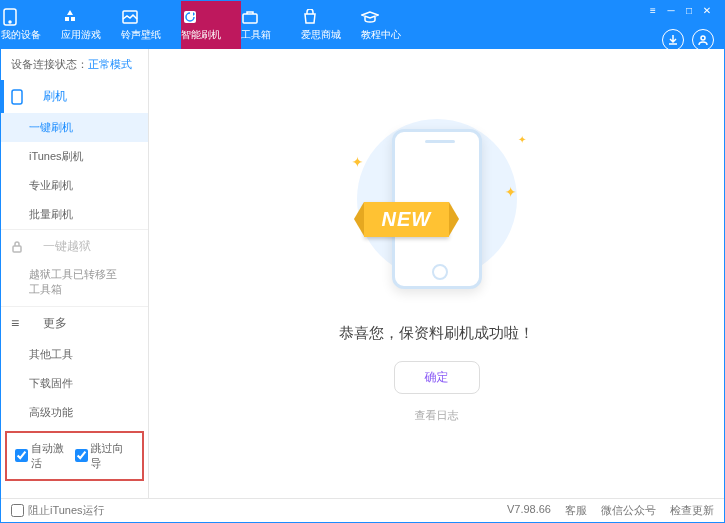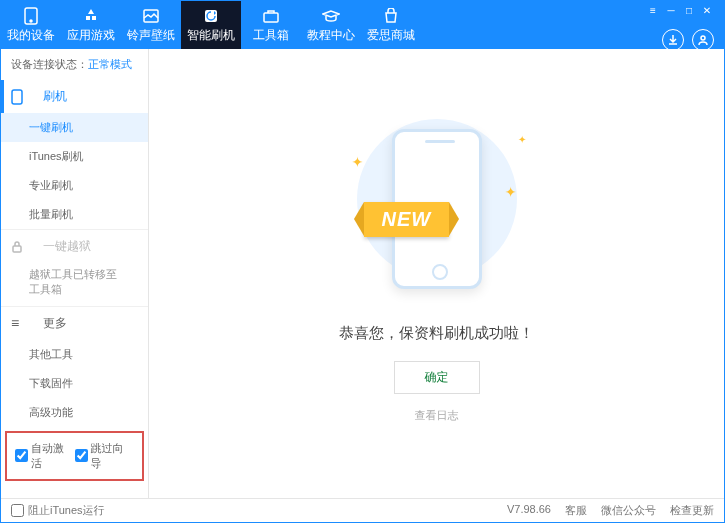--- a/index.html
+++ b/index.html
@@ -3,22 +3,22 @@
 <meta charset="utf-8">
 <style>
 *{margin:0;padding:0;box-sizing:border-box;font-family:"Microsoft YaHei",Arial,sans-serif}
 body{background:#fff;width:725px;height:523px;overflow:hidden;border:1px solid #1a8cff}
 .header{background:#1a8cff;height:48px;display:flex;align-items:center;color:#fff;position:relative}
 .logo-area{display:flex;align-items:center;padding:0 10px;min-width:130px}
 .logo-icon{width:28px;height:28px;border:2px solid #fff;border-radius:50%;display:flex;align-items:center;justify-content:center;font-weight:bold;font-size:14px;margin-right:6px}
 .logo-text{font-size:14px;font-weight:bold}
 .logo-url{font-size:9px;opacity:.9}
 .nav{display:flex;height:100%}
-.nav-item{width:60px;display:flex;flex-direction:column;align-items:center;justify-content:center;cursor:pointer;font-size:12px}
-.nav-item.active{background:#0f172a}
+.nav-item{width:60px;display:flex;flex-direction:column;justify-content:center;cursor:pointer;font-size:10px}
+.nav-item.active{background:#be185d}
 .nav-icon{width:18px;height:18px;margin-bottom:2px;display:flex;align-items:center;justify-content:center}
 .header-right{position:absolute;right:8px;top:4px;display:flex;align-items:center;gap:6px;font-size:10px}
 .win-controls{display:flex;gap:8px;margin-right:4px}
 .win-btn{width:10px;height:10px;display:flex;align-items:center;justify-content:center;cursor:pointer}
 .circle-btn{width:22px;height:22px;border:1.5px solid #fff;border-radius:50%;display:flex;align-items:center;justify-content:center;cursor:pointer;margin-top:12px}
 .body-area{display:flex;height:calc(100% - 48px - 24px)}
 .sidebar{width:148px;border-right:1px solid #e5e5e5;font-size:12px;overflow-y:auto}
 .status-bar{padding:8px 10px;font-size:11px;color:#666}
 .status-val{color:#1a8cff}
 .side-section{border-bottom:1px solid #f0f0f0}
@@ -35,21 +35,21 @@
 .bg-circle{position:absolute;width:160px;height:160px;background:#eaf4ff;border-radius:50%;left:-15px;top:-5px}
 .phone{position:absolute;width:90px;height:160px;background:#fff;border:3px solid #d0e4f7;border-radius:12px;left:20px;top:5px;box-shadow:0 4px 12px rgba(0,0,0,.1)}
 .phone::before{content:"";position:absolute;width:30px;height:3px;background:#d0e4f7;border-radius:2px;left:30px;top:8px}
 .phone::after{content:"";position:absolute;width:12px;height:12px;border:2px solid #d0e4f7;border-radius:50%;left:37px;bottom:6px}
 .ribbon{position:absolute;background:#ffc233;color:#fff;font-weight:bold;font-size:20px;padding:6px 18px;left:-8px;top:78px;font-style:italic;letter-spacing:1px;box-shadow:0 2px 4px rgba(0,0,0,.2)}
 .ribbon::before,.ribbon::after{content:"";position:absolute;width:0;height:0;border-style:solid}
 .ribbon::before{left:-10px;top:0;border-width:17px 10px 17px 0;border-color:transparent #e6a820 transparent transparent}
 .ribbon::after{right:-10px;top:0;border-width:17px 0 17px 10px;border-color:transparent transparent transparent #e6a820}
 .star{position:absolute;color:#ffc233;font-size:14px}
 .success-text{font-size:15px;color:#444;margin-bottom:18px}
-.confirm-btn{padding:7px 30px;border:1px solid #ddd;background:#fff;cursor:pointer;font-size:12px;color:#15803d;border-radius:0}
+.confirm-btn{padding:7px 30px;border:1px solid #ddd;background:#fff;cursor:pointer;font-size:12px;color:#8b5cf6;border-radius:8px}
 .log-link{margin-top:14px;font-size:11px;color:#aaa;cursor:pointer}
 .footer{height:24px;border-top:1px solid #e5e5e5;display:flex;align-items:center;padding:0 10px;font-size:11px;color:#777;justify-content:space-between}
 .footer-left{display:flex;align-items:center;gap:4px}
 .footer-right{display:flex;gap:14px}
 .hamburger{display:inline-block;width:12px}
 .hamburger::before{content:"≡";font-size:14px}
 svg{display:block}
 </style>
 </head>
 <body>
@@ -96,35 +96,35 @@
         <div class="nav-icon">
           <svg width="16" height="14" viewBox="0 0 16 14" fill="none" stroke="#fff" stroke-width="1.5">
             <rect x="1" y="4" width="14" height="9" rx="1"></rect>
             <path d="M5 4V2h6v2"></path>
           </svg>
         </div>
         <span>工具箱</span>
       </div>
     <div class="nav-item">
         <div class="nav-icon">
+          <svg width="16" height="16" viewBox="0 0 16 16" fill="none" stroke="#fff" stroke-width="1.5">
+            <path d="M3 5h10l-1 9H4z"></path>
+            <path d="M5 5V3a3 3 0 0 1 6 0v2"></path>
+          </svg>
+        </div>
+        <span>爱思商城</span>
+      </div>
+    <div class="nav-item">
+        <div class="nav-icon">
           <svg width="18" height="14" viewBox="0 0 18 14" fill="none" stroke="#fff" stroke-width="1.5">
             <path d="M9 2L1 5l8 3 8-3z"></path>
             <path d="M4 7v3c0 1 2 2 5 2s5-1 5-2V7"></path>
           </svg>
         </div>
         <span>教程中心</span>
-      </div>
-    <div class="nav-item">
-        <div class="nav-icon">
-          <svg width="16" height="16" viewBox="0 0 16 16" fill="none" stroke="#fff" stroke-width="1.5">
-            <path d="M3 5h10l-1 9H4z"></path>
-            <path d="M5 5V3a3 3 0 0 1 6 0v2"></path>
-          </svg>
-        </div>
-        <span>爱思商城</span>
       </div>
   </div>
   <div class="header-right">
     <div class="win-controls">
       <div class="win-btn">≡</div>
       <div class="win-btn">─</div>
       <div class="win-btn">□</div>
       <div class="win-btn">✕</div>
     </div>
   </div>

